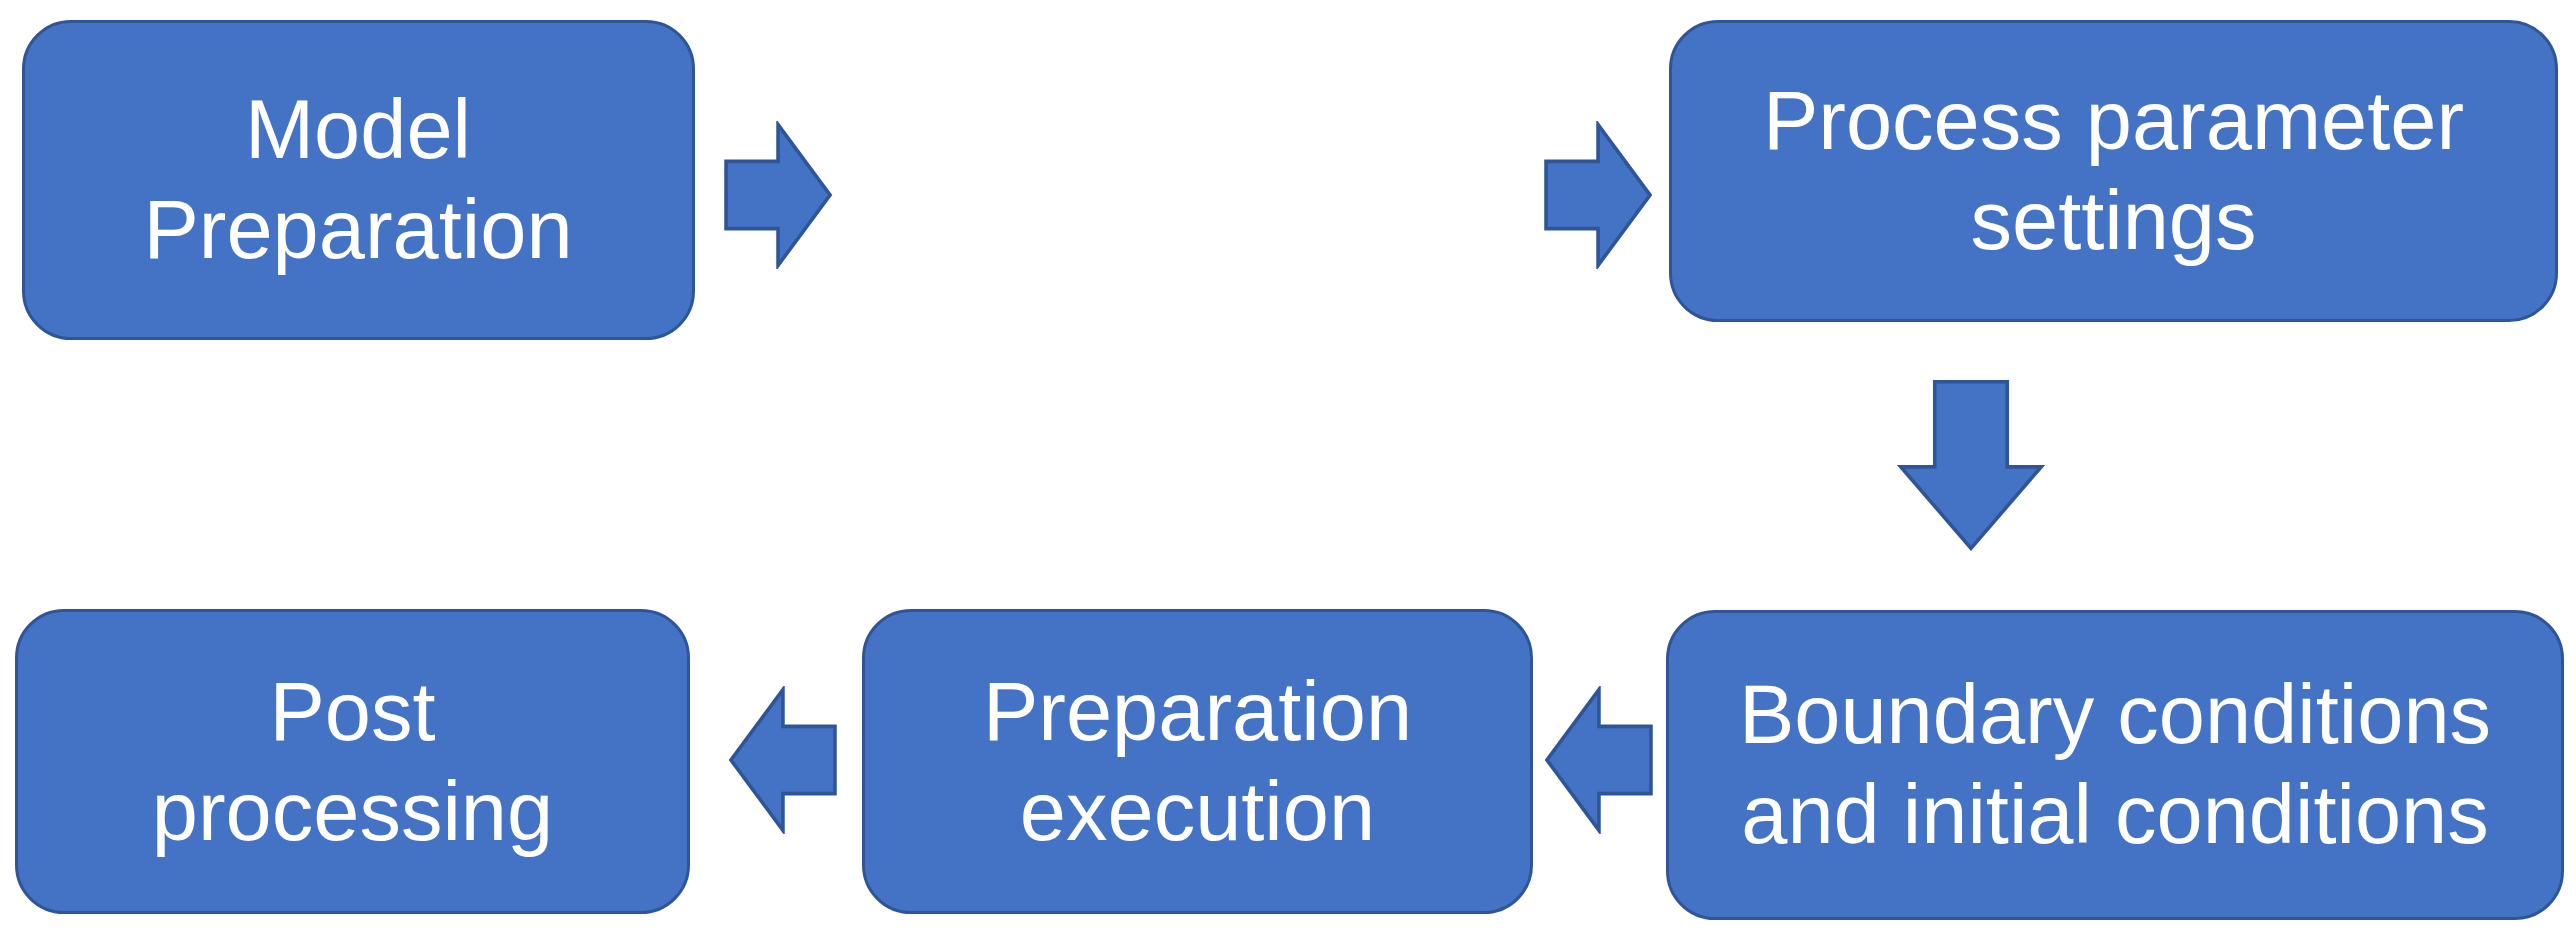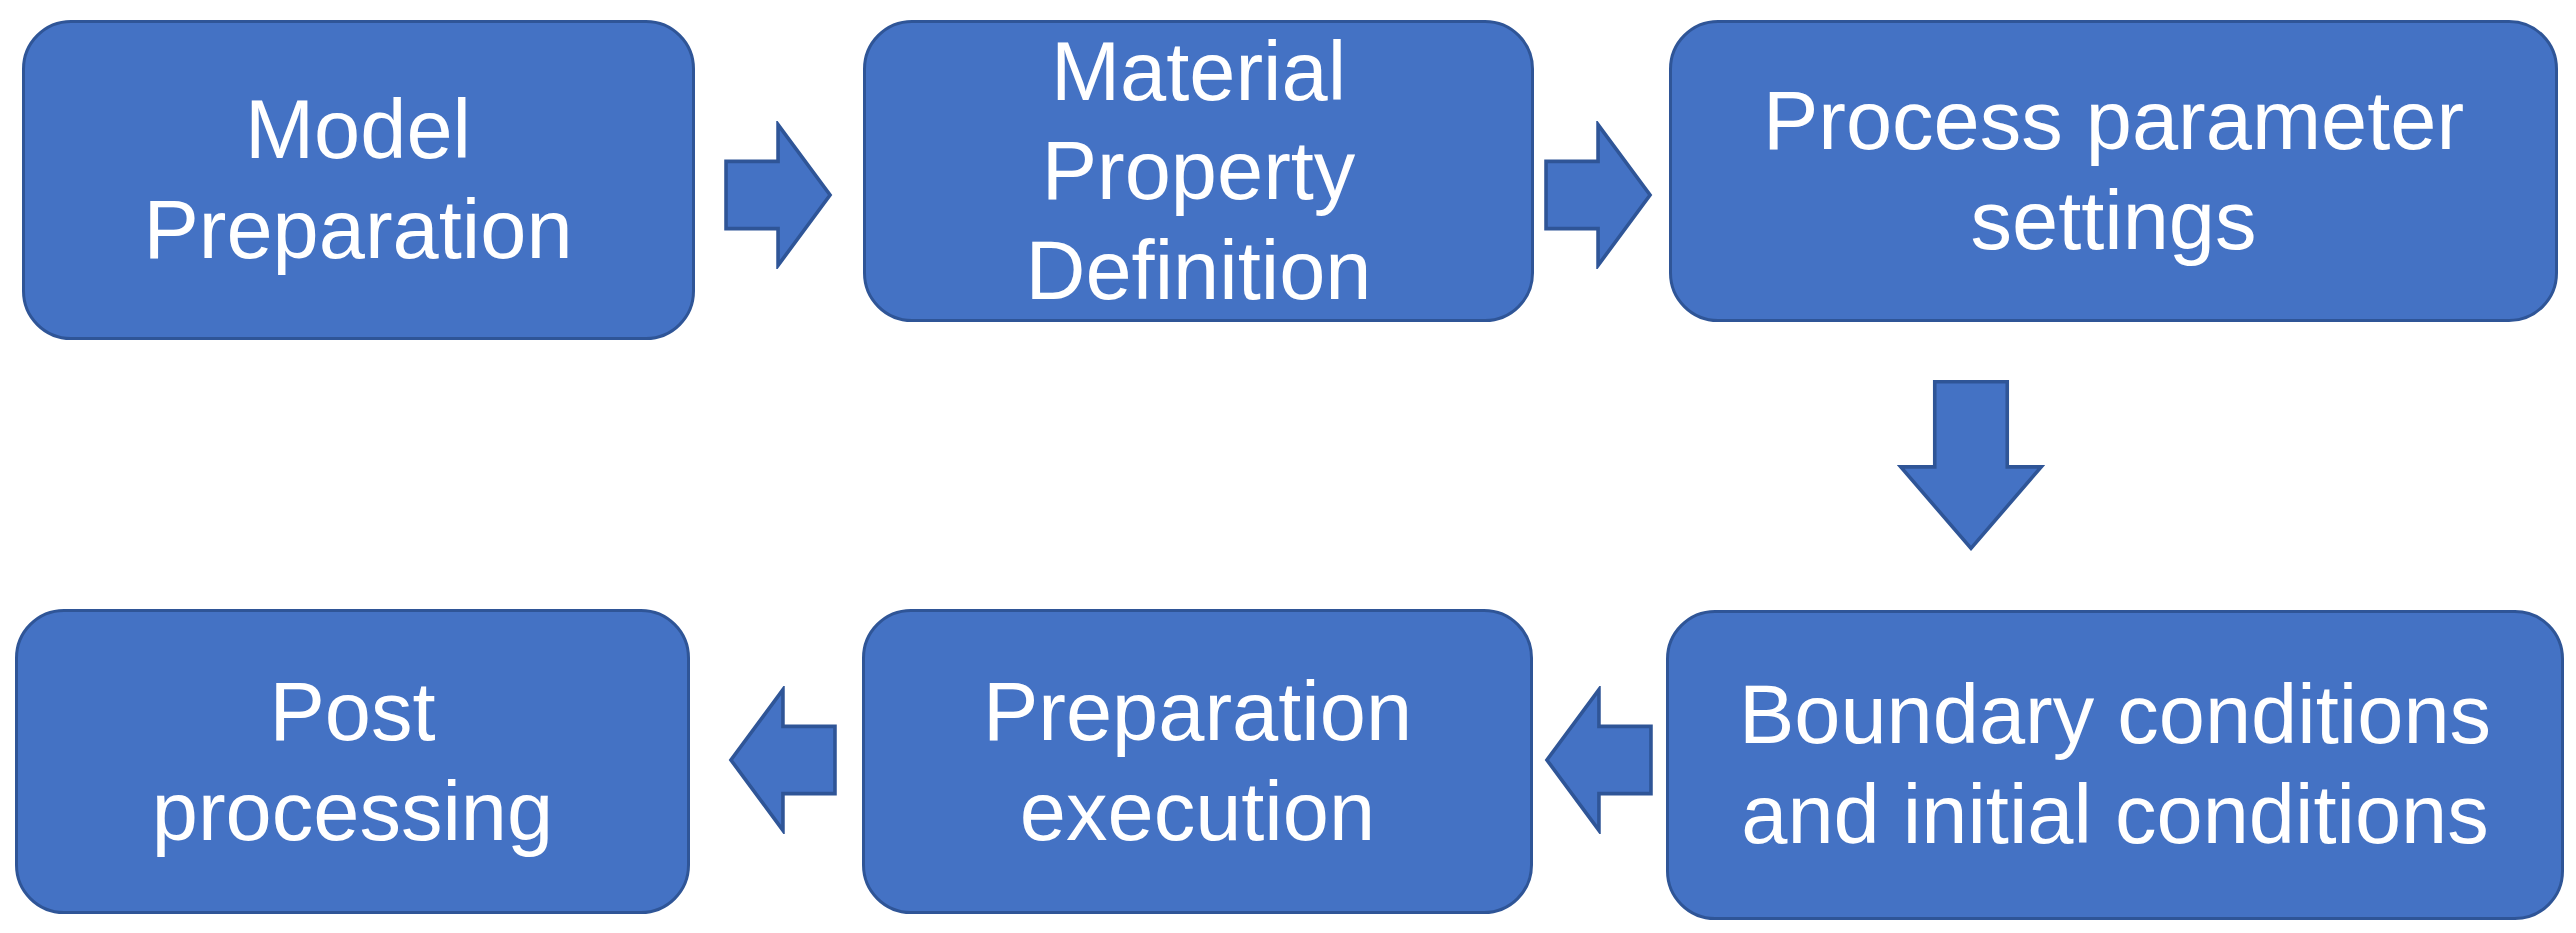--- a/index.html
+++ b/index.html
@@ -60,25 +60,20 @@
 </head>
 <body>
 
 <div class="canvas">
 
   <div class="node pos-node-1">
     <span class="node-label">Model
 Preparation</span>
   </div>
 
-  <div class="node pos-node-2">
-    <span class="node-label">Material
-Property
-Definition</span>
-  </div>
 
   <div class="node pos-node-3">
     <span class="node-label">Process parameter
 settings</span>
   </div>
 
   <div class="node pos-node-4">
     <span class="node-label">Post
 processing</span>
   </div>

